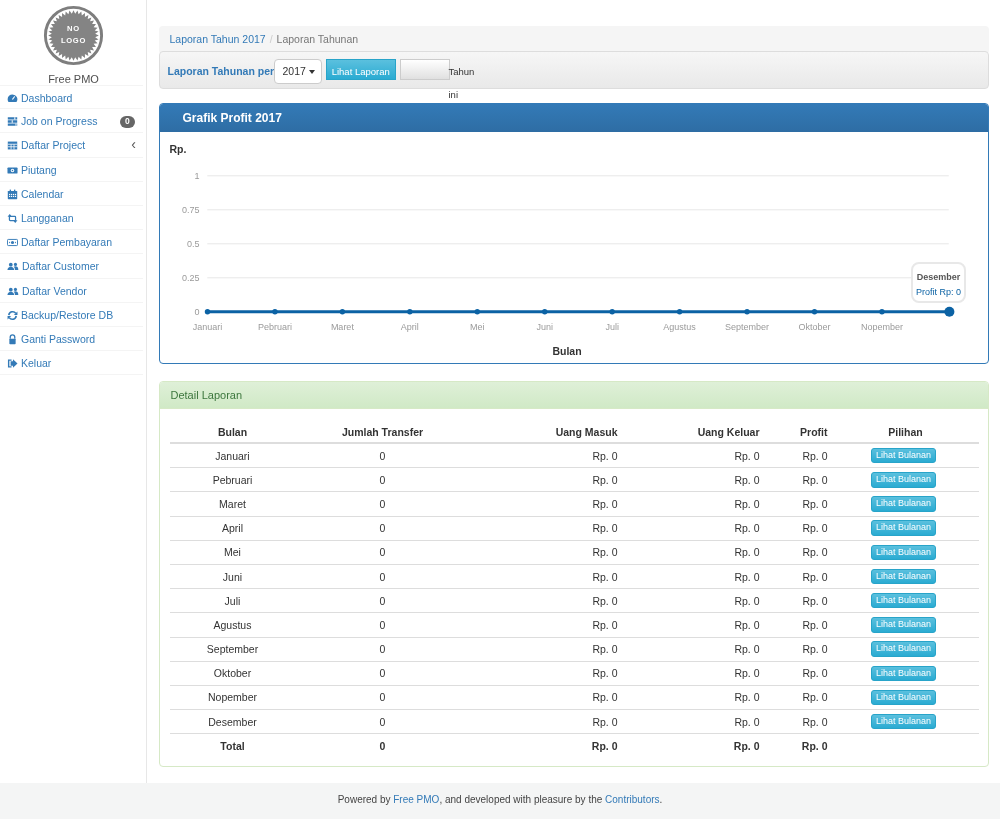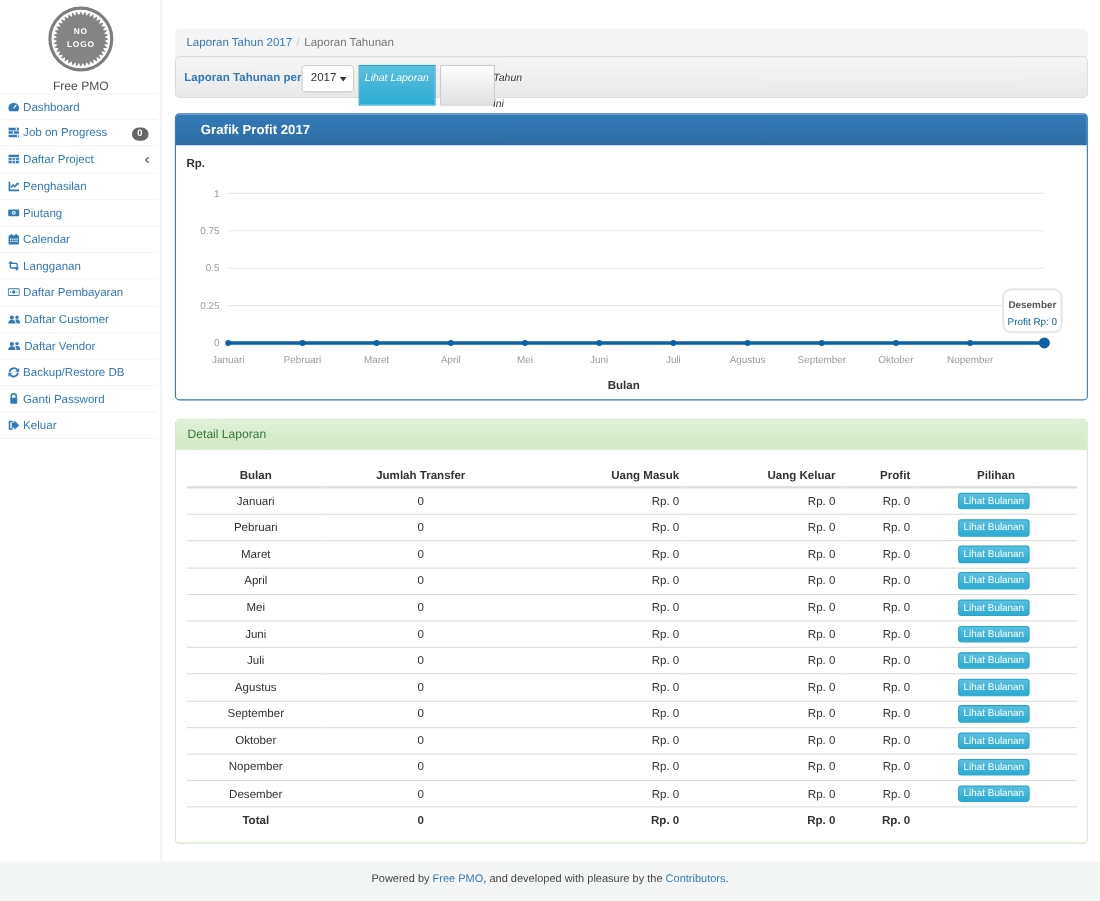--- a/index.html
+++ b/index.html
@@ -25,21 +25,21 @@
 
 
 #crumb { left:158.5px; top:10px; width:830px; height:27.5px; background:#f5f5f5; border-radius:4px; font-size:10.5px; line-height:27.5px; padding-left:11px;margin-top:16px; }
 #crumb .sep { color:#ccc; padding:0 4px; }
 #crumb .active { color:#777; }
 
 #filter { left:158.5px; top:51px; width:830px; height:37.5px; background:linear-gradient(#f6f6f6,#e9e9e9); border:1px solid #ddd; border-radius:4px; }
 #filter .lbl { position:absolute; left:8px; top:13px; font-size:10.5px; font-weight:bold; color:#337ab7; }
 #selyear { position:absolute; left:114px; top:7px; width:48px; height:24.5px; background:#fff; border:1px solid #ccc; border-radius:4px; font-size:10.5px; color:#333; line-height:22px; padding-left:8px; }
 #selyear .arr { position:absolute; right:6px; top:10px; width:0; height:0; border-left:3.5px solid transparent; border-right:3.5px solid transparent; border-top:4px solid #333; }
-.btn { position:absolute; height:37px; border-radius:0; font-size:9.5px; text-align:center; line-height:23px;font-style:italic; }
+.btn { position:absolute; height:21px; border-radius:0; font-size:9.5px; text-align:center; line-height:23px; }
 .btn-info { background:linear-gradient(#5bc0de,#2aabd2); border:1px solid #28a4c9; color:#fff; }
 .btn-default { background:linear-gradient(#ffffff,#e0e0e0); border:1px solid #ccc; color:#333; }
 
 
 #chartpanel { left:158.5px; top:103px; width:830.5px; height:260.5px; border:1px solid #337ab7; border-radius:4px; background:#fff; }
 #chartpanel .hd { height:28px; background:linear-gradient(#337ab7,#2e6da4); border-radius:3px 3px 0 0; color:#fff; font-size:12px; line-height:28px; padding-left:23px;font-weight:bold; }
 #rplabel { left:169.5px; top:142.5px; font-size:10.5px; font-weight:bold; color:#333; }
 #bulanlabel { left:159px; top:345px; width:816px; text-align:center; font-size:10.5px; font-weight:bold; color:#333; }
 #tooltip { left:911px; top:262px; width:55px; height:40.5px; background:rgba(255,255,255,0.92); border:2px solid #e8e8e8; border-radius:8px; text-align:center; }
 #tooltip .t1 { margin-top:8px; font-size:9px; font-weight:bold; color:#555; }
@@ -83,27 +83,20 @@
           <path fill="#fff" d="M9.3 1.5h1.3v3H9.3zM6 5.5h1.3v3H6zM10.8 9.5h1.3v3h-1.3z"></path>
         </svg>Job on Progress</a>
       <span class="badge0">0</span>
     </li>
 <li>
       <a><svg width="11" height="11" viewBox="0 0 14 14" fill="#337ab7">
           <path d="M1 2h12v10H1z"></path>
           <path stroke="#fff" stroke-width="1" fill="none" d="M1 5.4h12M1 8.6h12M5.2 5.4V12M8.9 5.4V12"></path>
         </svg>Daftar Project</a>
       <span class="chev">‹</span>
-    </li>
-<li>
-      <a><svg width="11" height="11" viewBox="0 0 14 14" fill="#337ab7">
-          <path d="M1 1.5v11h12.2v-2H3V1.5z"></path>
-          <path fill="none" stroke="#337ab7" stroke-width="1.8" d="M3.6 8.2 6.3 5.4 8.2 7.2 11.6 3.4"></path>
-          <path d="M9.4 2.6h3.4V6z"></path>
-        </svg>Penghasilan</a>
     </li>
 <li>
       <a><svg width="11" height="11" viewBox="0 0 14 14" fill="#337ab7">
           <rect x=".6" y="3.1" width="12.8" height="7.8" rx="1.1" fill="#337ab7"></rect>
           <circle cx="7" cy="7" r="2.2" fill="#fff"></circle>
           <circle cx="7" cy="7" r="1" fill="#337ab7"></circle>
         </svg>Piutang</a>
     </li>
 <li>
       <a><svg width="11" height="11" viewBox="0 0 14 14" fill="#337ab7">

